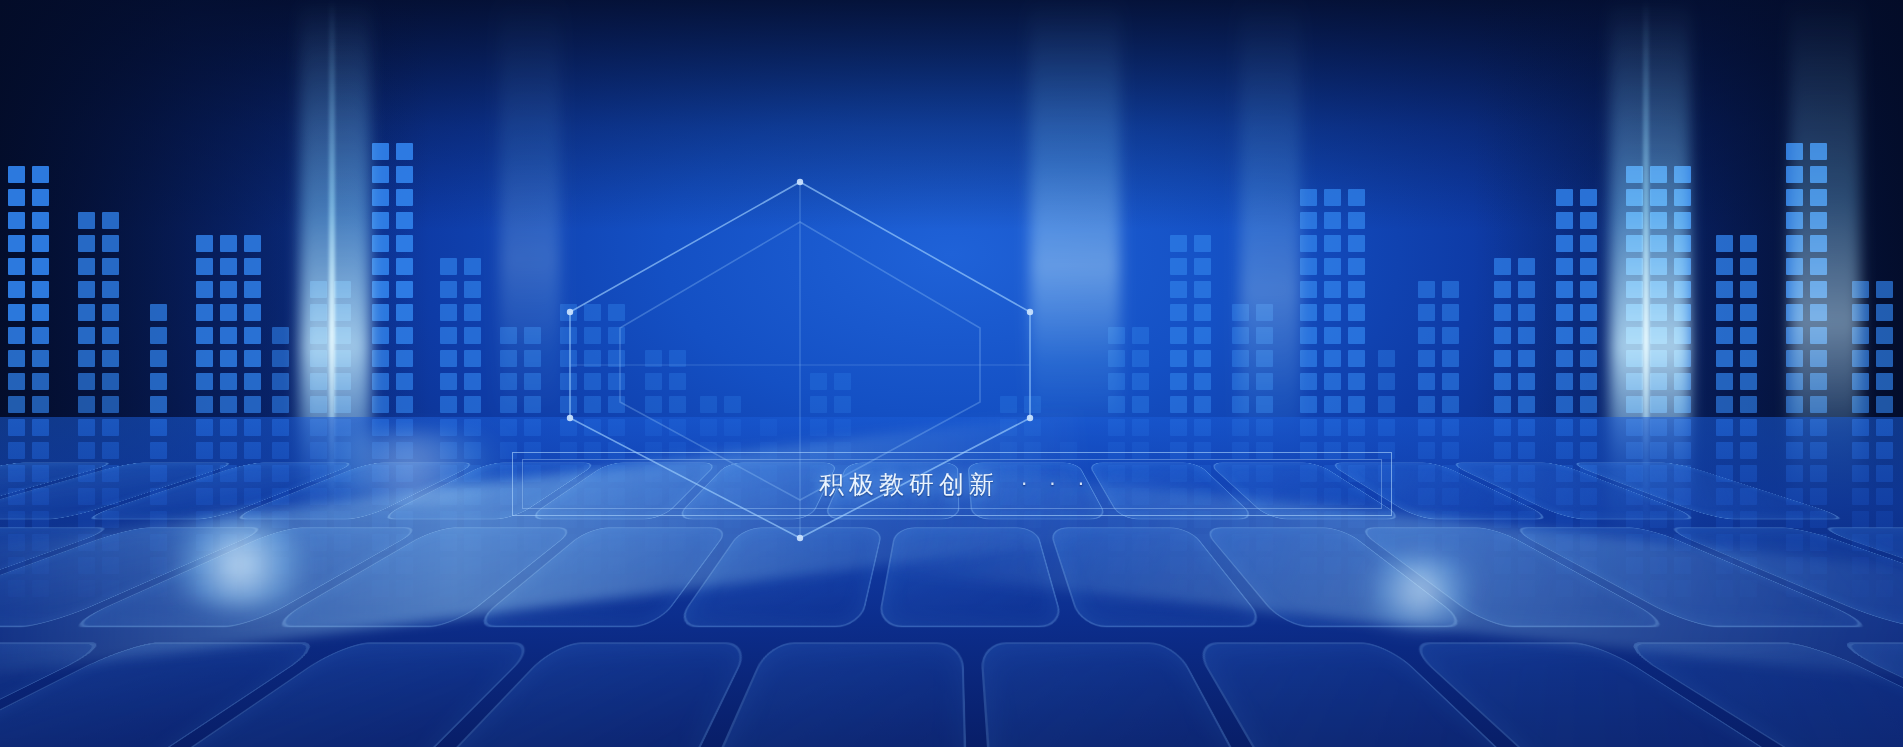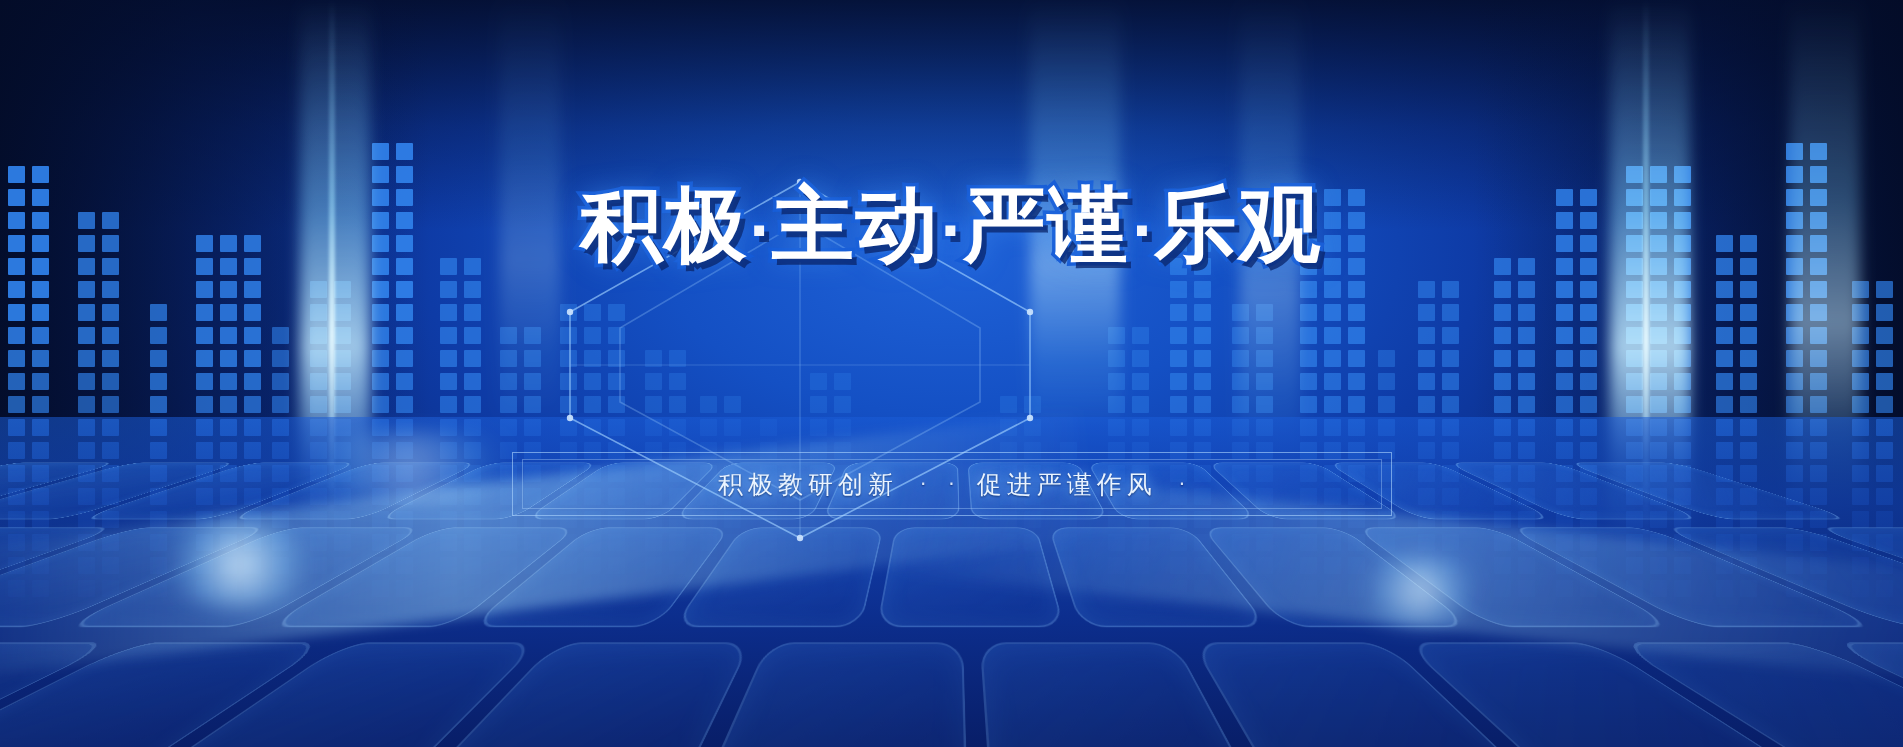--- a/index.html
+++ b/index.html
@@ -1868,29 +1868,27 @@
       <circle cx="470" cy="142" r="3.2"></circle>
       <circle cx="470" cy="248" r="3.2"></circle>
       <circle cx="240" cy="368" r="3.2"></circle>
       <circle cx="10" cy="248" r="3.2"></circle>
       <circle cx="10" cy="142" r="3.2"></circle>
     </g>
   </svg>
 
   <div class="content">
 
-    <div class="title" id="mainTitle"><span>积极</span><span class="sep">·</span><span>主动</span><span class="sep">·</span><span>严谨</span><span class="sep">·</span><span>乐观</span></div>
 
 
     <div class="tagwrap">
       <div class="tagframe"></div>
       <div class="tagframe inner"></div>
       <div class="tagline" id="tagline">
           <span>积极教研创新</span>
           <span class="dot">·</span>
           <span class="dot">·</span>
-          <span>促进严谨作风</span>
           <span class="dot">·</span>
         </div>
     </div>
 
   </div>
 </div>
 
 </body></html>

